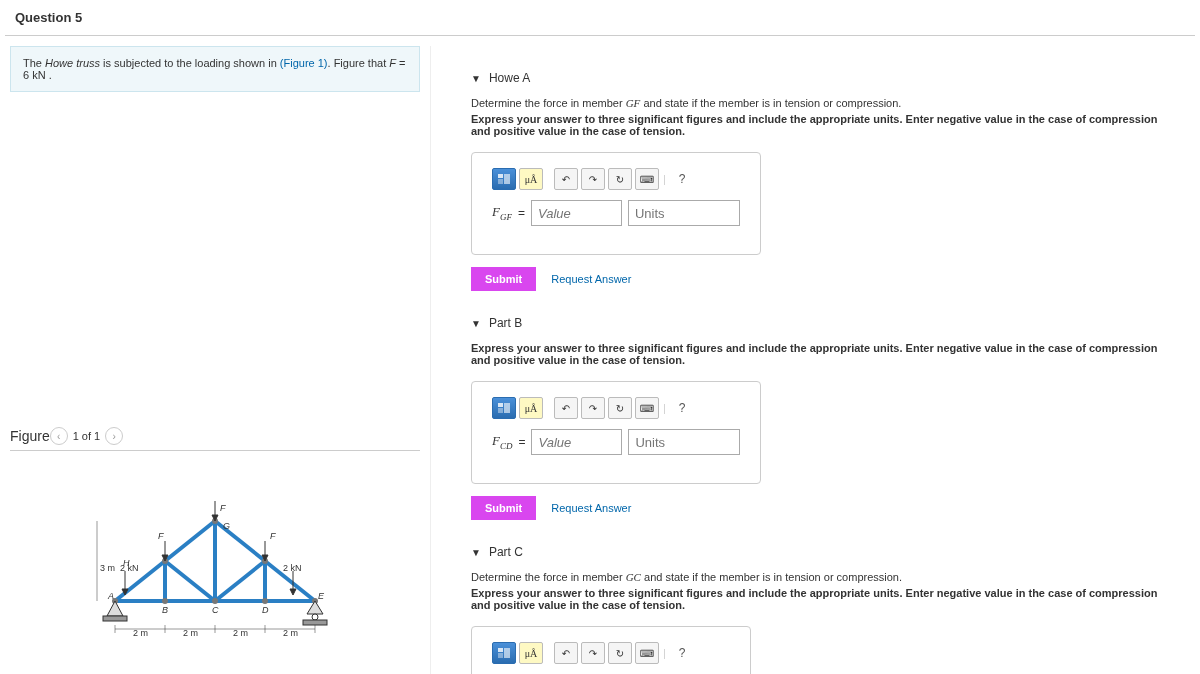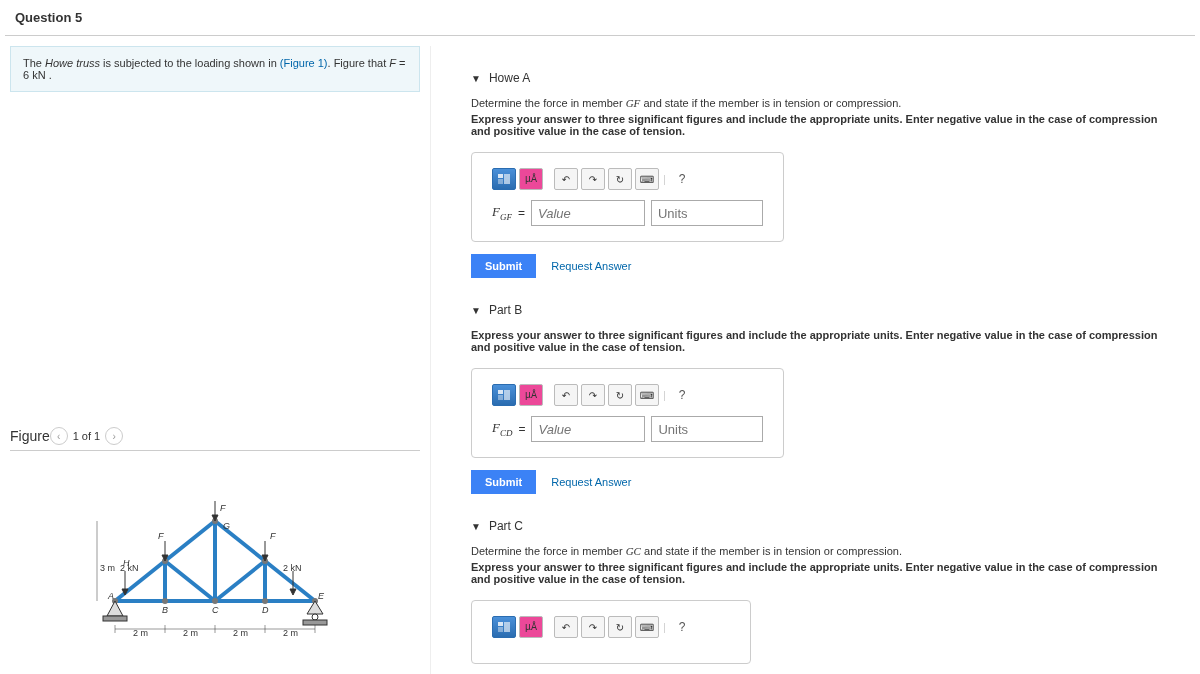--- a/index.html
+++ b/index.html
@@ -21,32 +21,32 @@
 .part{margin-top:25px}
 .part-header{display:flex;align-items:center;gap:8px;font-size:12px;margin-bottom:12px}
 .part-header .caret{font-size:10px}
 .part-desc{font-size:11px;margin-bottom:4px}
 .part-desc .member{font-style:italic;font-family:'Times New Roman',serif}
 .part-instr{font-size:11px;font-weight:bold;margin-bottom:15px}
 .answer-box{border:1px solid #ccc;border-radius:4px;padding:15px 20px;width:fit-content;min-width:280px}
 .toolbar{display:flex;gap:3px;margin-bottom:10px;align-items:center}
 .tool{width:24px;height:22px;border:1px solid #bbb;background:#f5f5f5;display:flex;align-items:center;justify-content:center;font-size:10px;border-radius:2px;cursor:pointer}
 .tool.template{background:linear-gradient(to bottom,#4a90d9,#2a6cb0);color:#fff;border-color:#2a6cb0}
-.tool.muA{font-family:Liberation Mono, monospace;background:#ec4899}
+.tool.muA{font-family:Liberation Serif, serif;background:#fef9c3}
 .tool.txt{background:#fff;border:none;font-size:12px;color:#555}
 .tool.spacer{border:none;background:none;width:5px}
 .tool.pipe{border:none;background:none;color:#ccc;width:5px}
-.input-row{display:flex;align-items:center;gap:6px;margin-bottom:0}
+.input-row{display:flex;align-items:center;gap:6px;margin-bottom:13px}
 .input-row .var{font-style:italic;font-family:'Times New Roman',serif;font-size:13px}
 .input-row .sub{font-size:9px;vertical-align:sub}
 .input-row .eq{font-size:12px}
-.value-input{width:114px;height:26px;border:1px solid #aaa;padding:0 6px;font-style:italic;color:#a16207;font-size:13px}
+.value-input{width:91px;height:26px;border:1px solid #aaa;padding:0 6px;font-style:italic;color:#a16207;font-size:13px}
 .units-input{width:112px;height:26px;border:1px solid #aaa;padding:0 6px;color:#888;font-size:13px}
 .submit-row{display:flex;align-items:center;gap:15px;margin-top:12px}
-.submit-btn{background:#3b82f6;color:#fff;border:none;padding:6px 14px;font-size:11px;font-weight:bold;cursor:pointer}
+.submit-btn{background:#d946ef;color:#fff;border:none;padding:6px 14px;font-size:11px;font-weight:bold;cursor:pointer}
 .link{color:#0066aa;font-size:11px;cursor:pointer}
 </style>
 </head>
 <body>
 
 <div class="question-header">Question 5</div>
 <div class="hr"></div>
 
 <div class="main">
   <div class="left">

